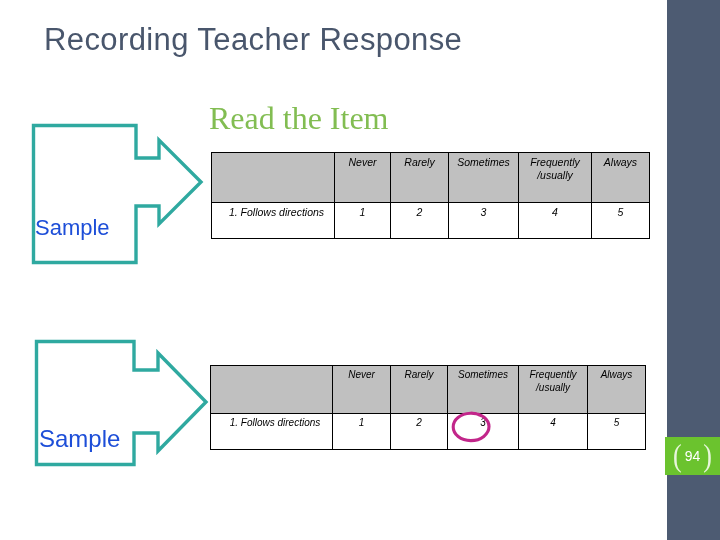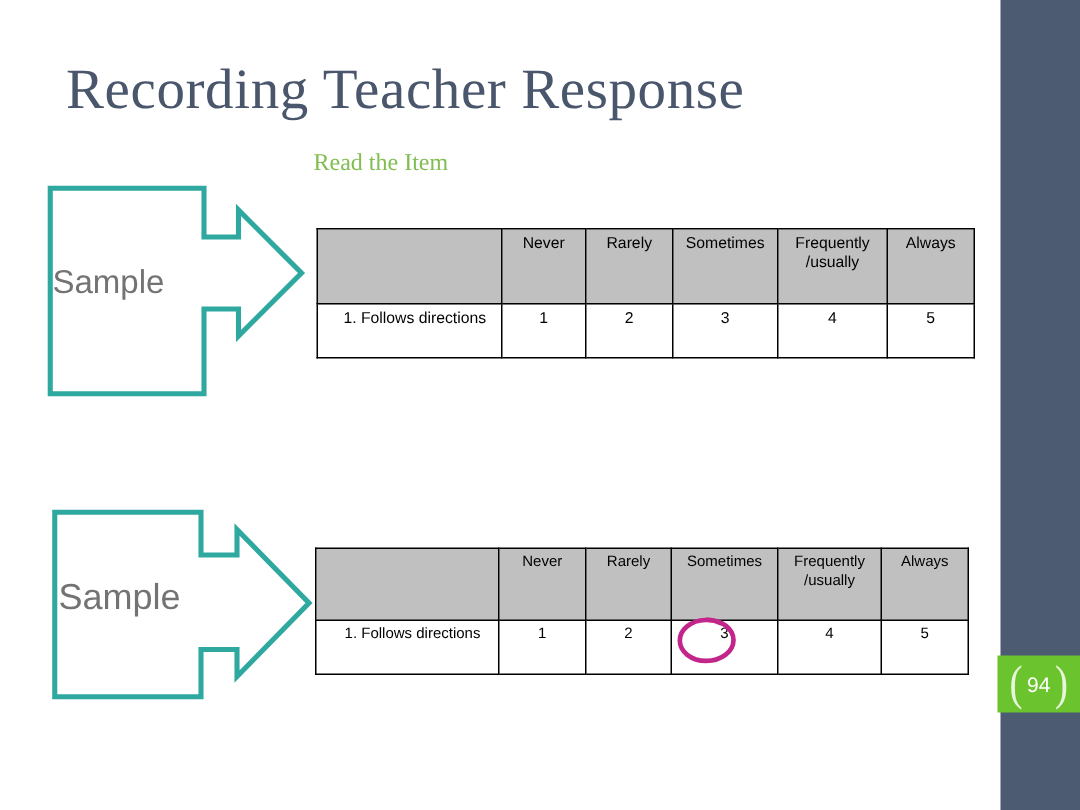--- a/index.html
+++ b/index.html
@@ -45,45 +45,45 @@
     color:#ffffff;
     font-family:Liberation Sans, sans-serif;
     font-size:14px;
     line-height:1;
   }
 
   
   .slide-title {
     position:absolute;
     left:44px; top:22px;
-    font-family:Liberation Serif, serif;
-    font-size:38px;
+    font-family:Liberation Sans, sans-serif;
+    font-size:31px;
     color:#49566c;
     letter-spacing:0.4px;
     white-space:nowrap;
-    margin-top:16px;
   }
   .section-heading {
     position:absolute;
     font-family:"Liberation Serif", serif;
-    font-size:16px;
+    font-size:32px;
     color:#82bd52;
     white-space:nowrap;
   }
   #heading-1 { left:209px; top:100px; }
   #heading-2 { left:210px; top:308px; }
 
   
   .callout { position:absolute; }
   .callout svg { display:block; }
   .callout .callout-label {
     position:absolute;
-    color:#737373;
+    color:#1d4ed8;
     font-family:"Liberation Sans", sans-serif;
     white-space:nowrap;
+    margin-top:40px;
   }
   #callout-1 { left:31px; top:123px; width:173px; height:142px; }
   #callout-1 .callout-label { left:4px; top:52px; font-size:22px; }
   #callout-2 { left:34px; top:339px; width:177px; height:128px; }
   #callout-2 .callout-label { left:5px; top:46px; font-size:24px; }
 
   
   .rating-table {
     position:absolute;
     border-collapse:collapse;
@@ -91,20 +91,21 @@
     background:#ffffff;
   }
   .rating-table th, .rating-table td {
     border:1.6px solid #000000;
     font-family:"Liberation Sans", sans-serif;
     color:#000000;
     text-align:center;
     vertical-align:top;
     padding:3px 2px 0 2px;
     font-weight:normal;
+    font-style:italic;
   }
   .rating-table thead th { background:#c0c0c0; }
   .rating-table tbody td { background:#ffffff; }
   .rating-table .item-cell {
     text-align:center;
     padding-left:9px;
   }
 
   #table-1 { left:211px; top:152px; width:421px; }
   #table-1 thead th { height:50px; font-size:10.5px; line-height:1.25; }

